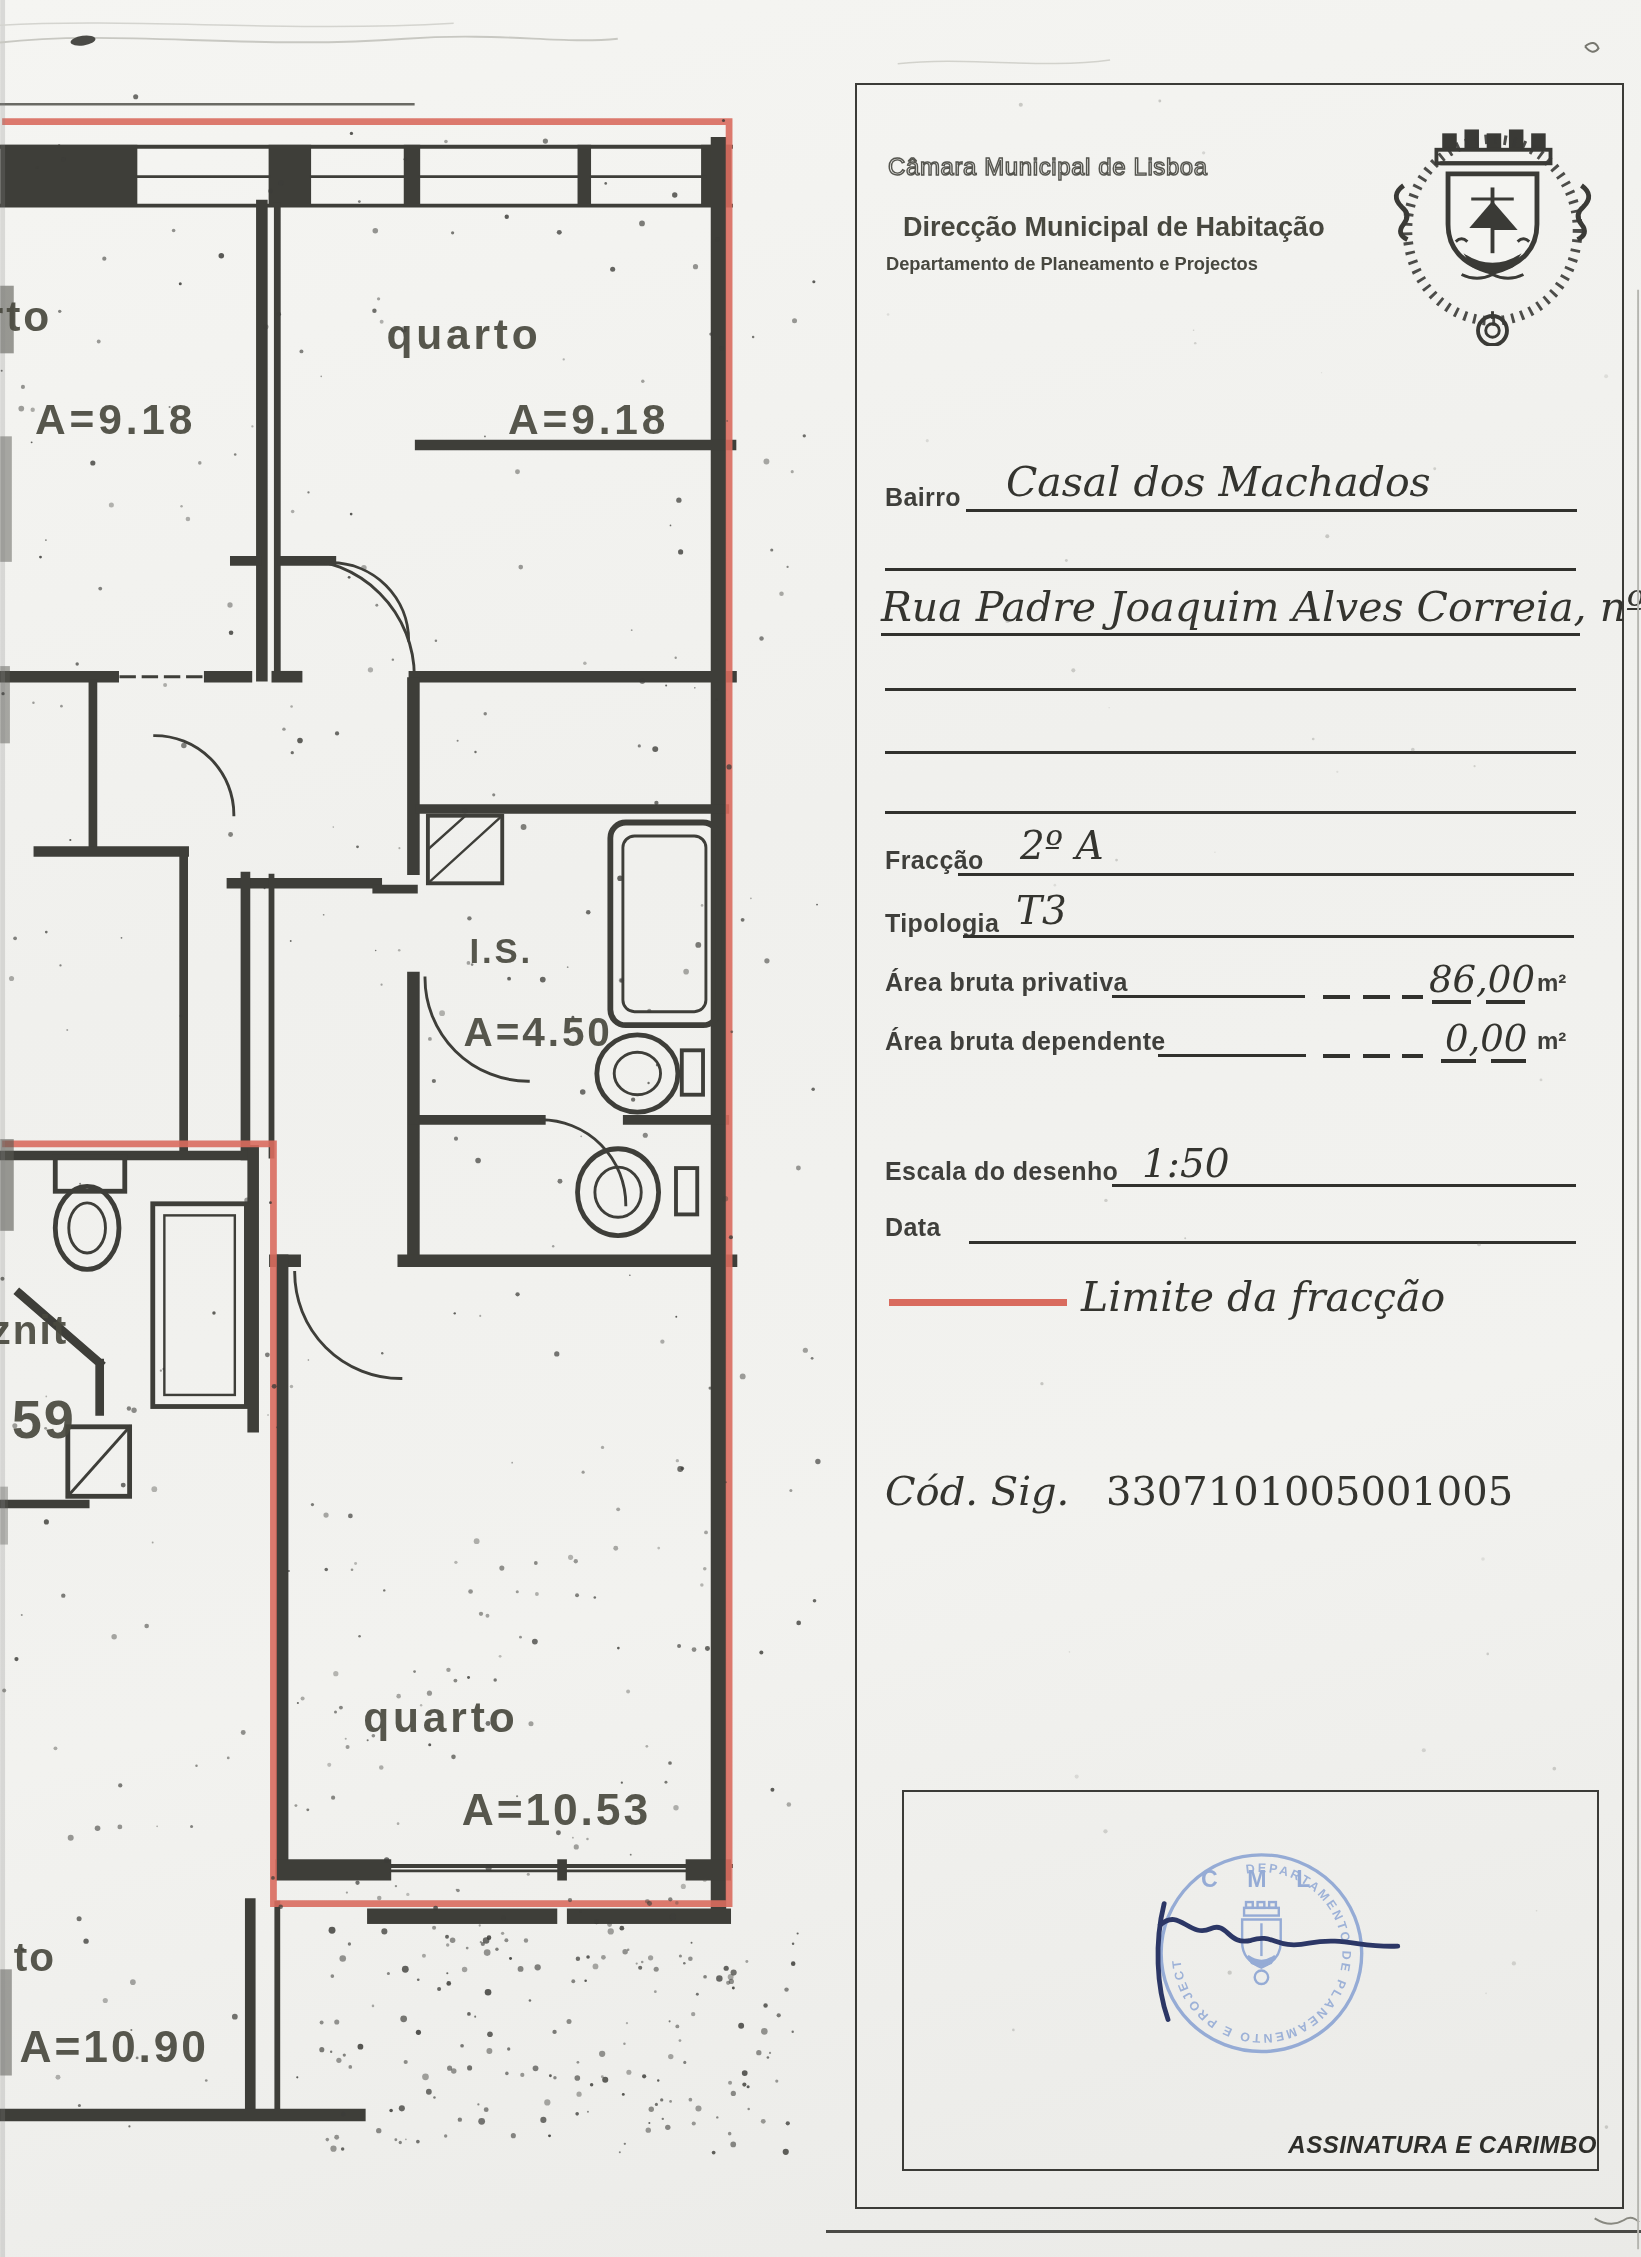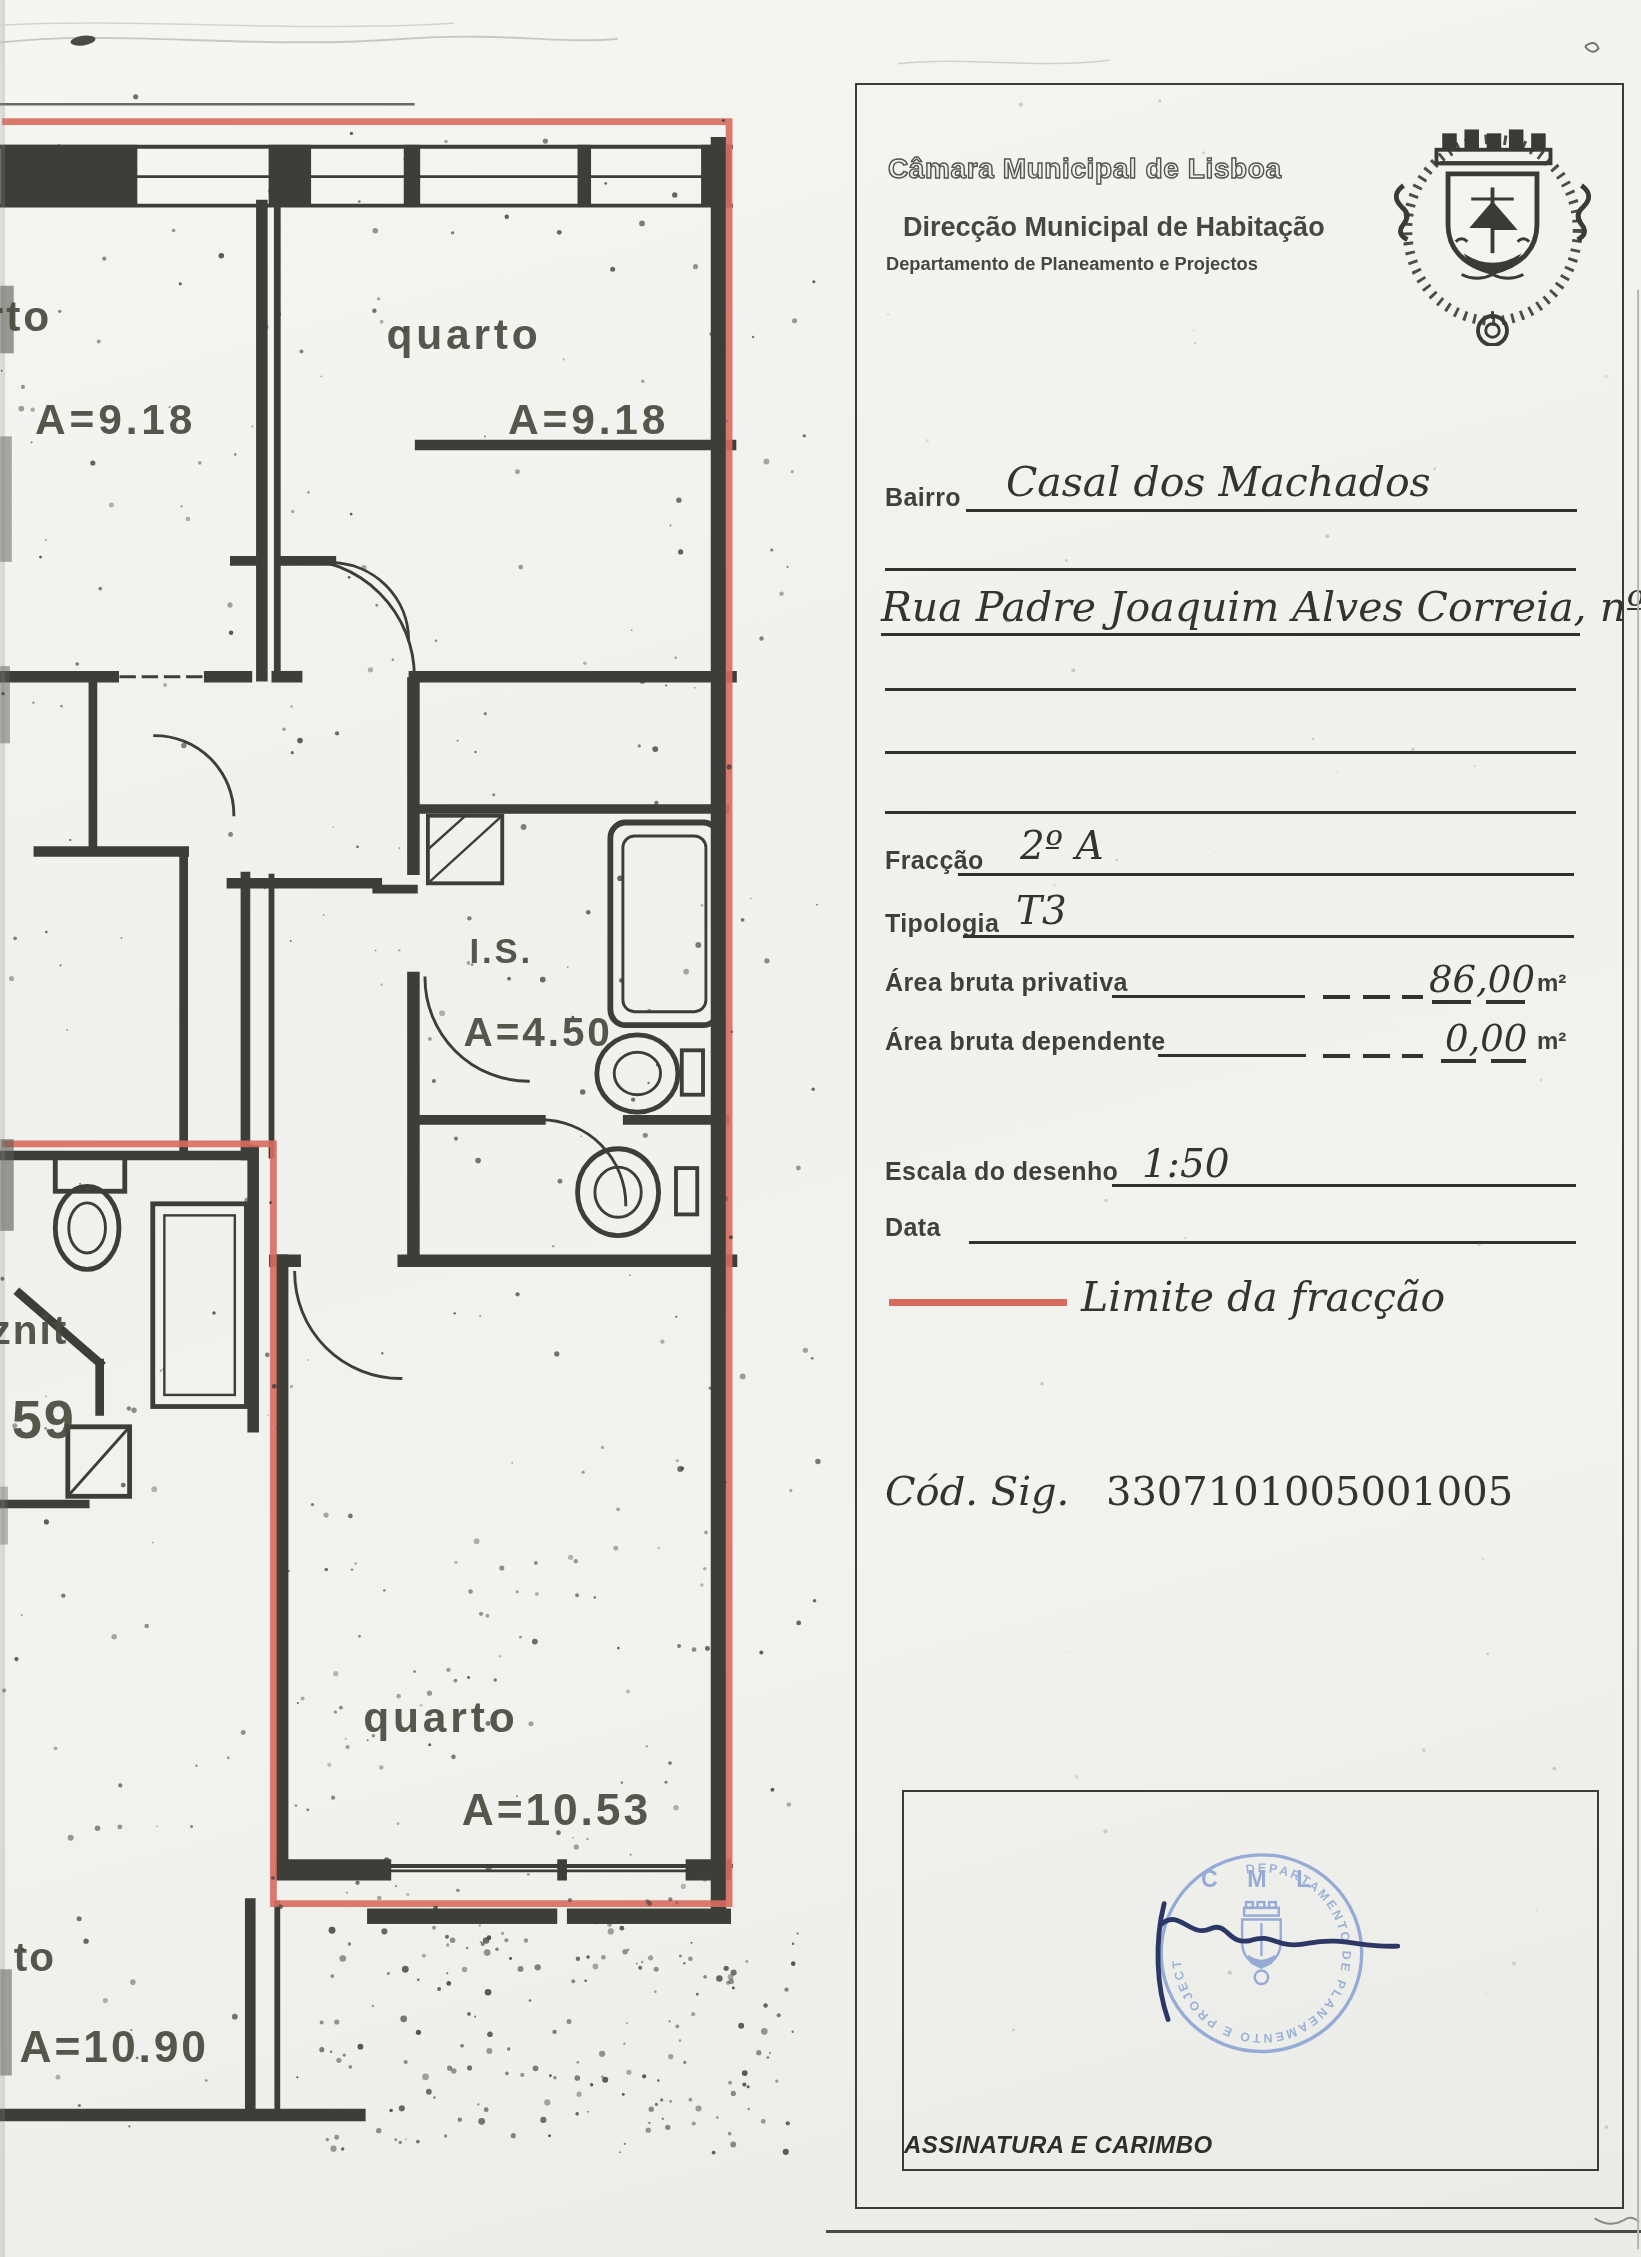--- a/index.html
+++ b/index.html
@@ -6,23 +6,23 @@
   .page{position:relative;width:1641px;height:2257px;margin:0 auto;overflow:hidden;
         background:linear-gradient(165deg,#f5f5f2 0%,#f0f0ed 38%,#f2f2ef 66%,#eaeae7 100%);
         font-family:"Liberation Sans",sans-serif;color:#3c3c38;}
   .abs{position:absolute;}
   .flabel{position:absolute;font-weight:700;color:#3f3f3b;letter-spacing:0.4px;white-space:nowrap;}
   .hand{position:absolute;font-family:"DejaVu Serif",serif;font-style:italic;color:#34342f;white-space:nowrap;}
   .rl{position:absolute;height:2.9px;background:#31312d;}
   .dsh{position:absolute;height:3.9px;background:#31312d;}
   .panel-border{position:absolute;left:855px;top:83px;width:765px;height:2122px;border:2.9px solid #3b3b37;}
   .sigbox{position:absolute;left:902px;top:1790px;width:693px;height:377px;border:2.9px solid #3b3b37;}
-  .sig-caption{position:absolute;left:0;right:0;bottom:9.7px;text-align:left;font-weight:700;font-style:italic;
+  .sig-caption{position:absolute;left:0;right:0;bottom:9.7px;text-align:right;font-weight:700;font-style:italic;
                font-size:24px;letter-spacing:0.5px;color:#2e2e2a;margin-top:6px;}
-  .org1{position:absolute;left:888px;top:153px;font-size:28px;font-weight:700;letter-spacing:0.6px;
+  .org1{position:absolute;left:888px;top:153px;font-size:24px;font-weight:400;letter-spacing:0.6px;
         color:#efefeb;-webkit-text-stroke:1.4px #55554f;text-shadow:0 0 1px #6a6a64;}
   .org2{position:absolute;left:886px;top:212px;font-size:27px;font-weight:700;color:#47473F;margin-left:17px;}
   .org3{position:absolute;left:886px;top:253px;font-size:18.3px;font-weight:700;color:#47473F;}
   .redline{position:absolute;left:889px;top:1299px;width:178px;height:6.8px;background:#d96b5e;}
   .unit{position:absolute;font-weight:700;font-size:24px;color:#3f3f3b;}
   svg text.pl{font-family:"Liberation Sans",sans-serif;font-weight:700;fill:#49493f;opacity:.92;}
 </style>
 </head>
 <body>
 

